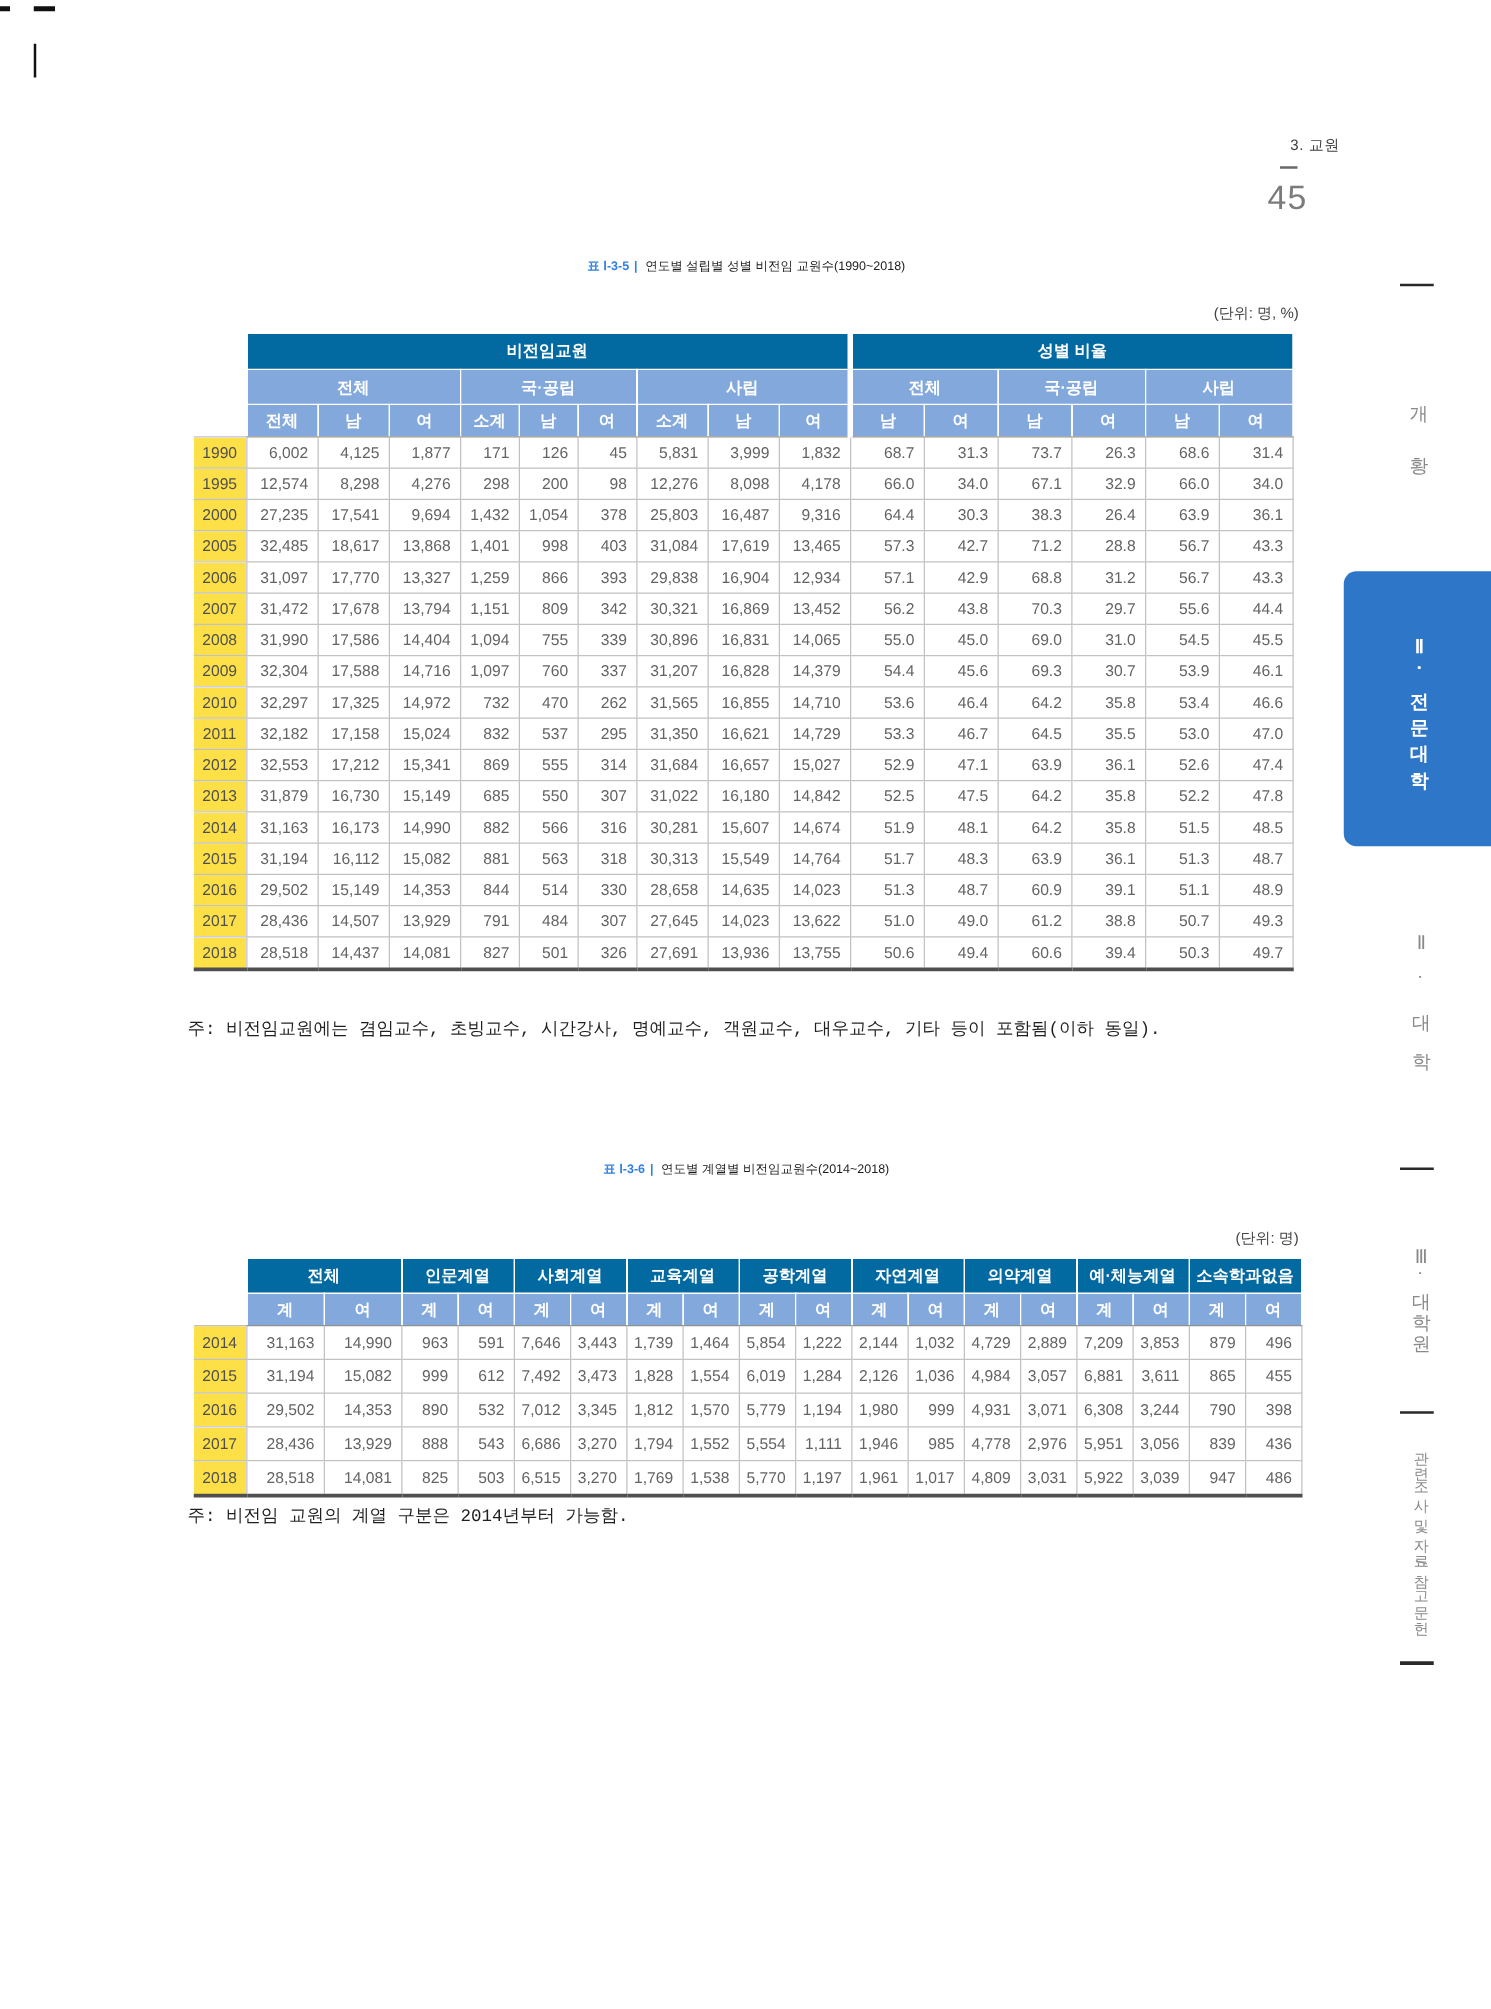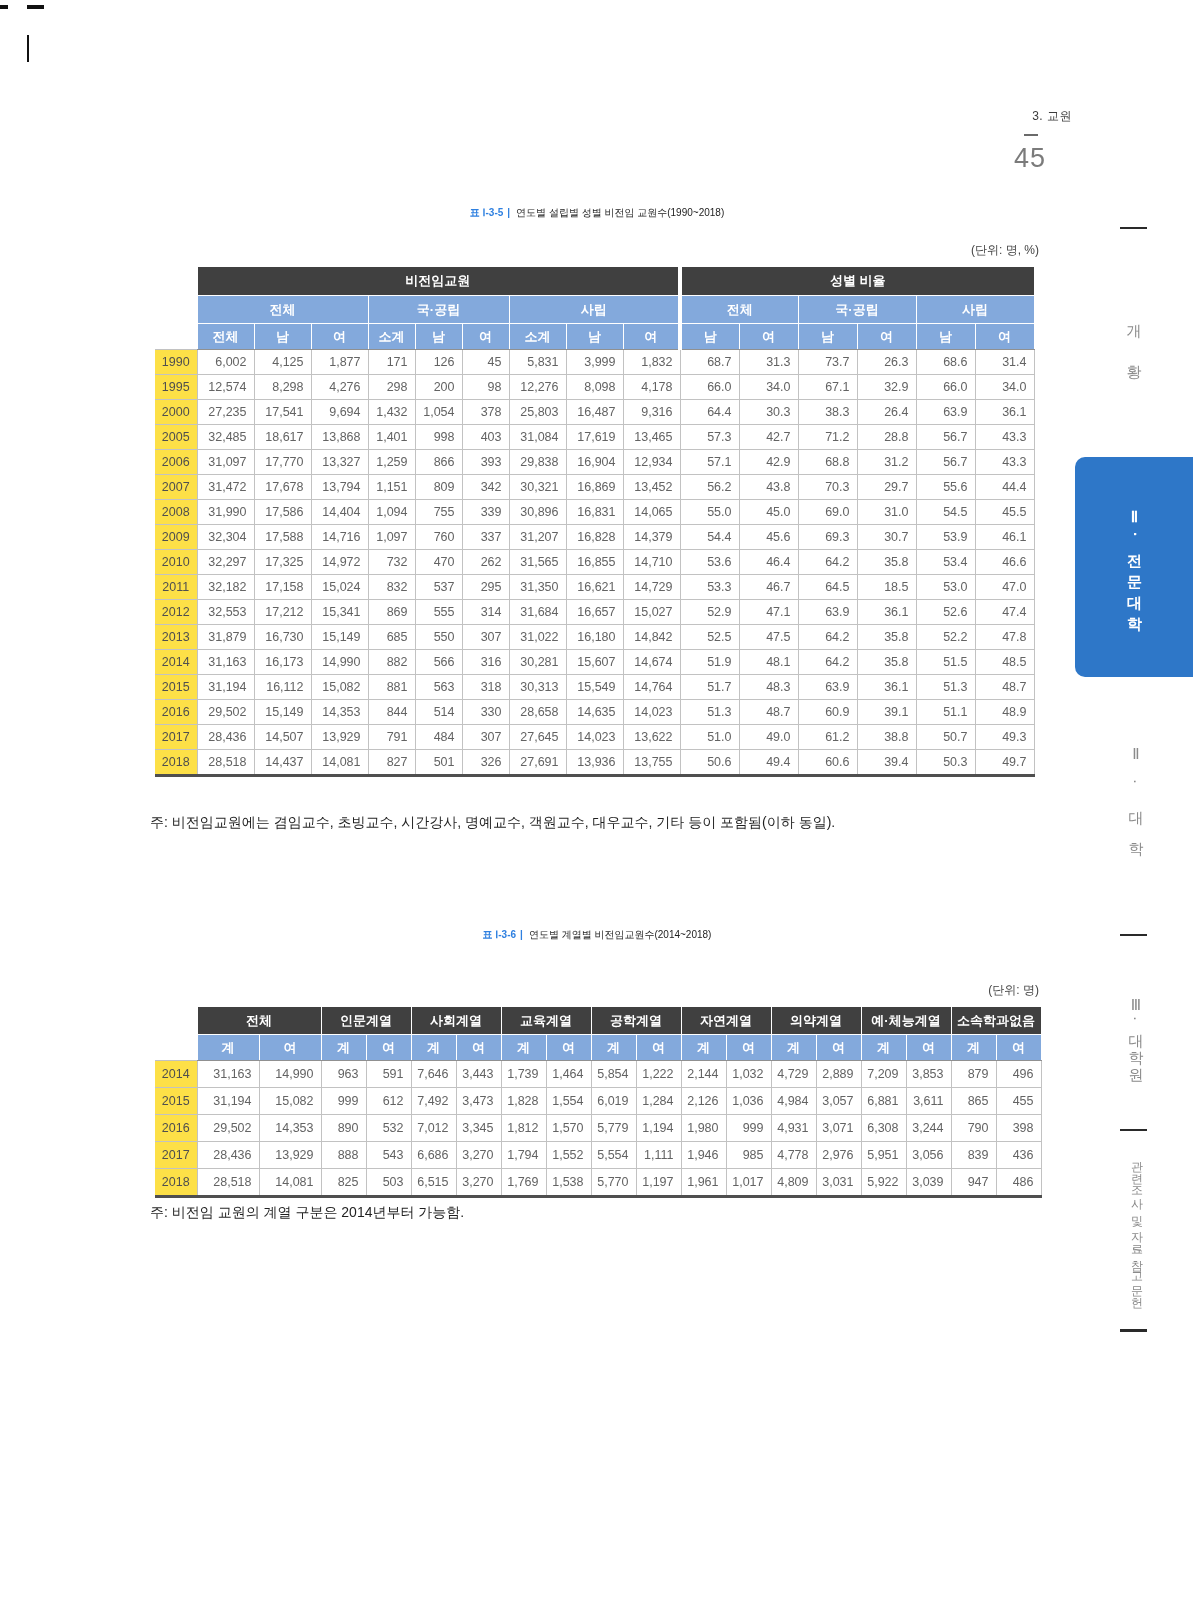--- a/index.html
+++ b/index.html
@@ -12,26 +12,26 @@
   
   .pg-head{position:absolute;top:108px;left:952px;width:120px;text-align:right;}
   .pg-section{font-size:12px;color:#3c3c3c;letter-spacing:.5px;}
   .pg-dash{display:inline-block;width:14px;height:2px;background:#6a6a6a;margin:7px 34px 3px 0;}
   .pg-num{font-size:27px;color:#7b7b7b;margin-right:26px;letter-spacing:1px;}
   
   .cap{position:absolute;left:155px;width:884px;text-align:center;font-size:10px;color:#1c1c1c;}
   .cap .cap-id{color:#2f80e0;font-weight:bold;}
   .cap .cap-sep{color:#2f80e0;font-weight:bold;padding:0 6px 0 4px;}
   .unit{position:absolute;left:155px;width:884px;text-align:right;font-size:12px;color:#444;}
-  .note{position:absolute;left:150px;font-size:14px;color:#1f1f1f;font-family:Liberation Sans, sans-serif;}
+  .note{position:absolute;left:150px;font-size:14px;color:#1f1f1f;font-family:Liberation Mono, monospace;}
   
   table.tbl{border-collapse:collapse;table-layout:fixed;position:absolute;left:155px;}
   .tbl th{font-size:13px;font-weight:bold;color:#fff;border:1px solid #fff;
           padding:0;text-align:center;vertical-align:middle;overflow:hidden;white-space:nowrap;}
-  .tbl th.dark{background:#404040;}
+  .tbl th.dark{background:#0369a1;}
   .tbl th.mid{background:#83a9dc;}
   .tbl th.corner{background:#fff;border:0;}
   .tbl th.colhead{border-bottom:1px solid #909090;}
   .tbl th.gap{border-left:4px solid #fff;}
   .tbl td{background:#fff;border:1px solid #c2c2c2;font-size:12.5px;color:#636363;
           text-align:right;padding:0 7px 0 0;overflow:hidden;white-space:nowrap;}
   .tbl td.year{background:#fde047;color:#4f4f4f;text-align:center;padding:0;border-left:0;}
   .tbl tr.lastrow td{border-bottom:3px solid #4f4f4f;}
   #t1 th.r1{height:28px;} #t1 th.r2{height:27px;} #t1 th.r3{height:25px;} #t1 td{height:24px;}
   #t2 th.r1{height:27px;} #t2 th.r2{height:25px;} #t2 td{height:26px;}
@@ -286,21 +286,21 @@
         <td>15,024</td>
         <td>832</td>
         <td>537</td>
         <td>295</td>
         <td>31,350</td>
         <td>16,621</td>
         <td>14,729</td>
         <td>53.3</td>
         <td>46.7</td>
         <td>64.5</td>
-        <td>18.5</td>
+        <td>35.5</td>
         <td>53.0</td>
         <td>47.0</td>
       </tr>
       <tr>
         <td class="year">2012</td>
         <td>32,553</td>
         <td>17,212</td>
         <td>15,341</td>
         <td>869</td>
         <td>555</td>

